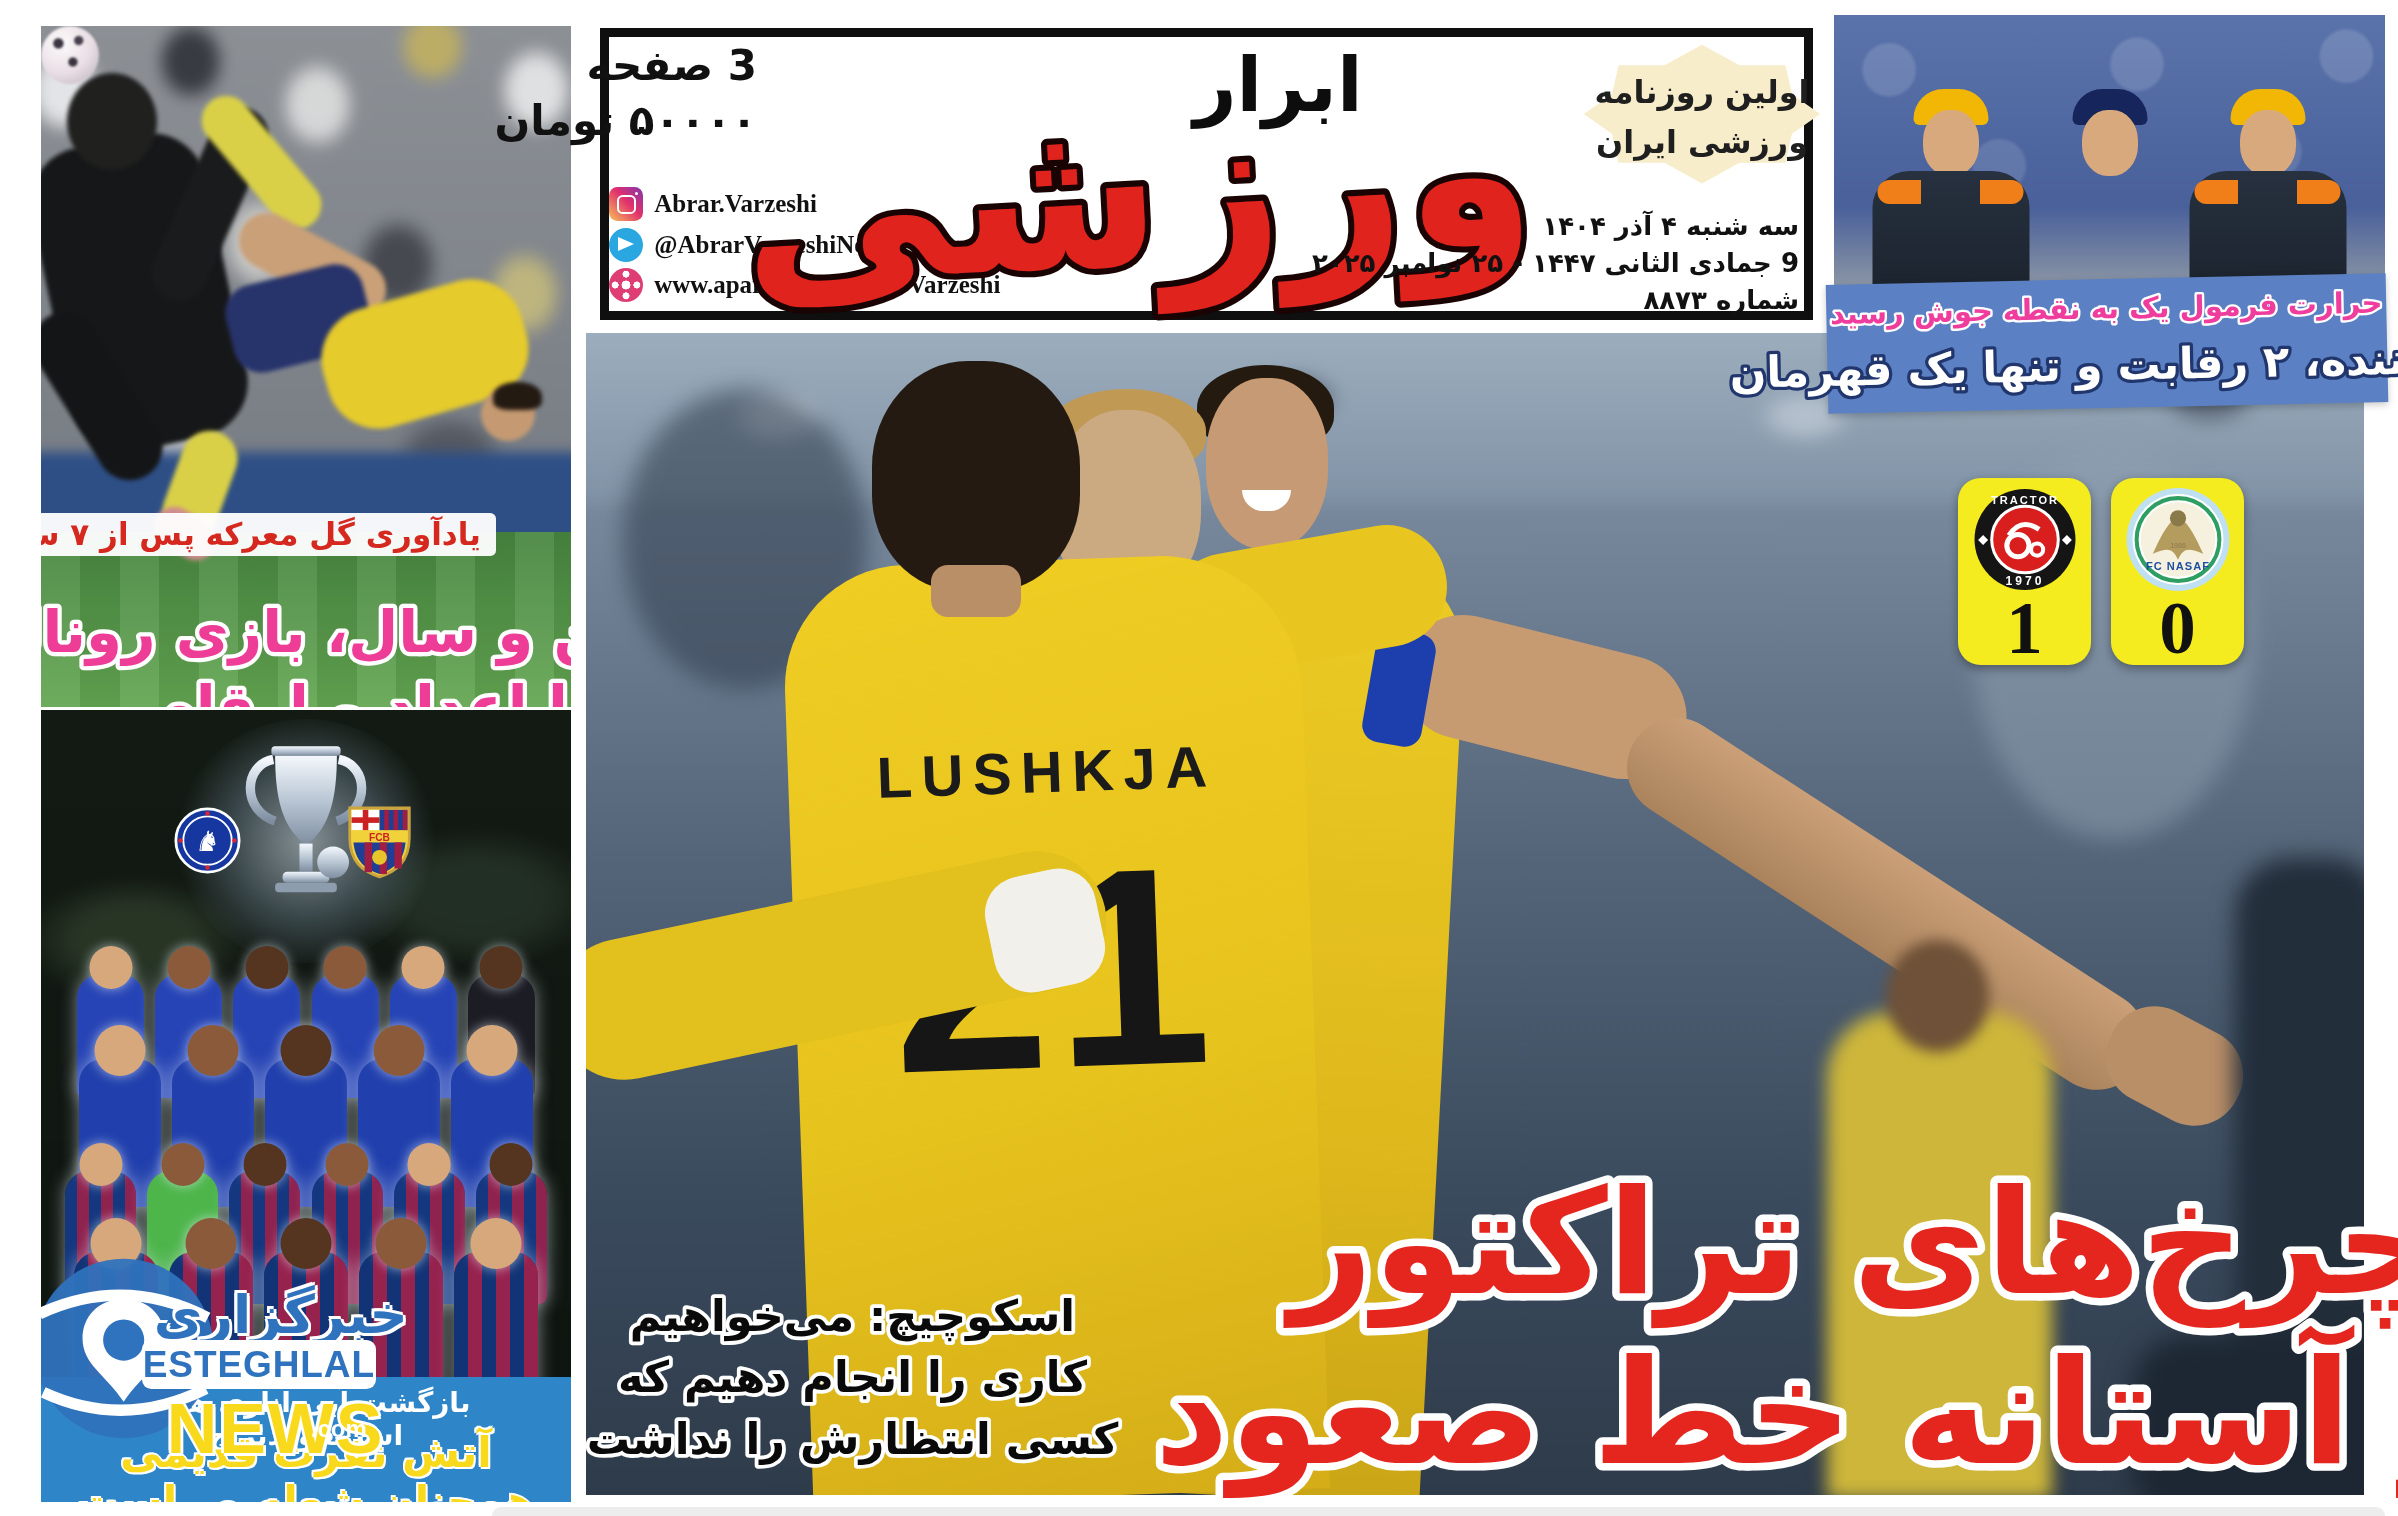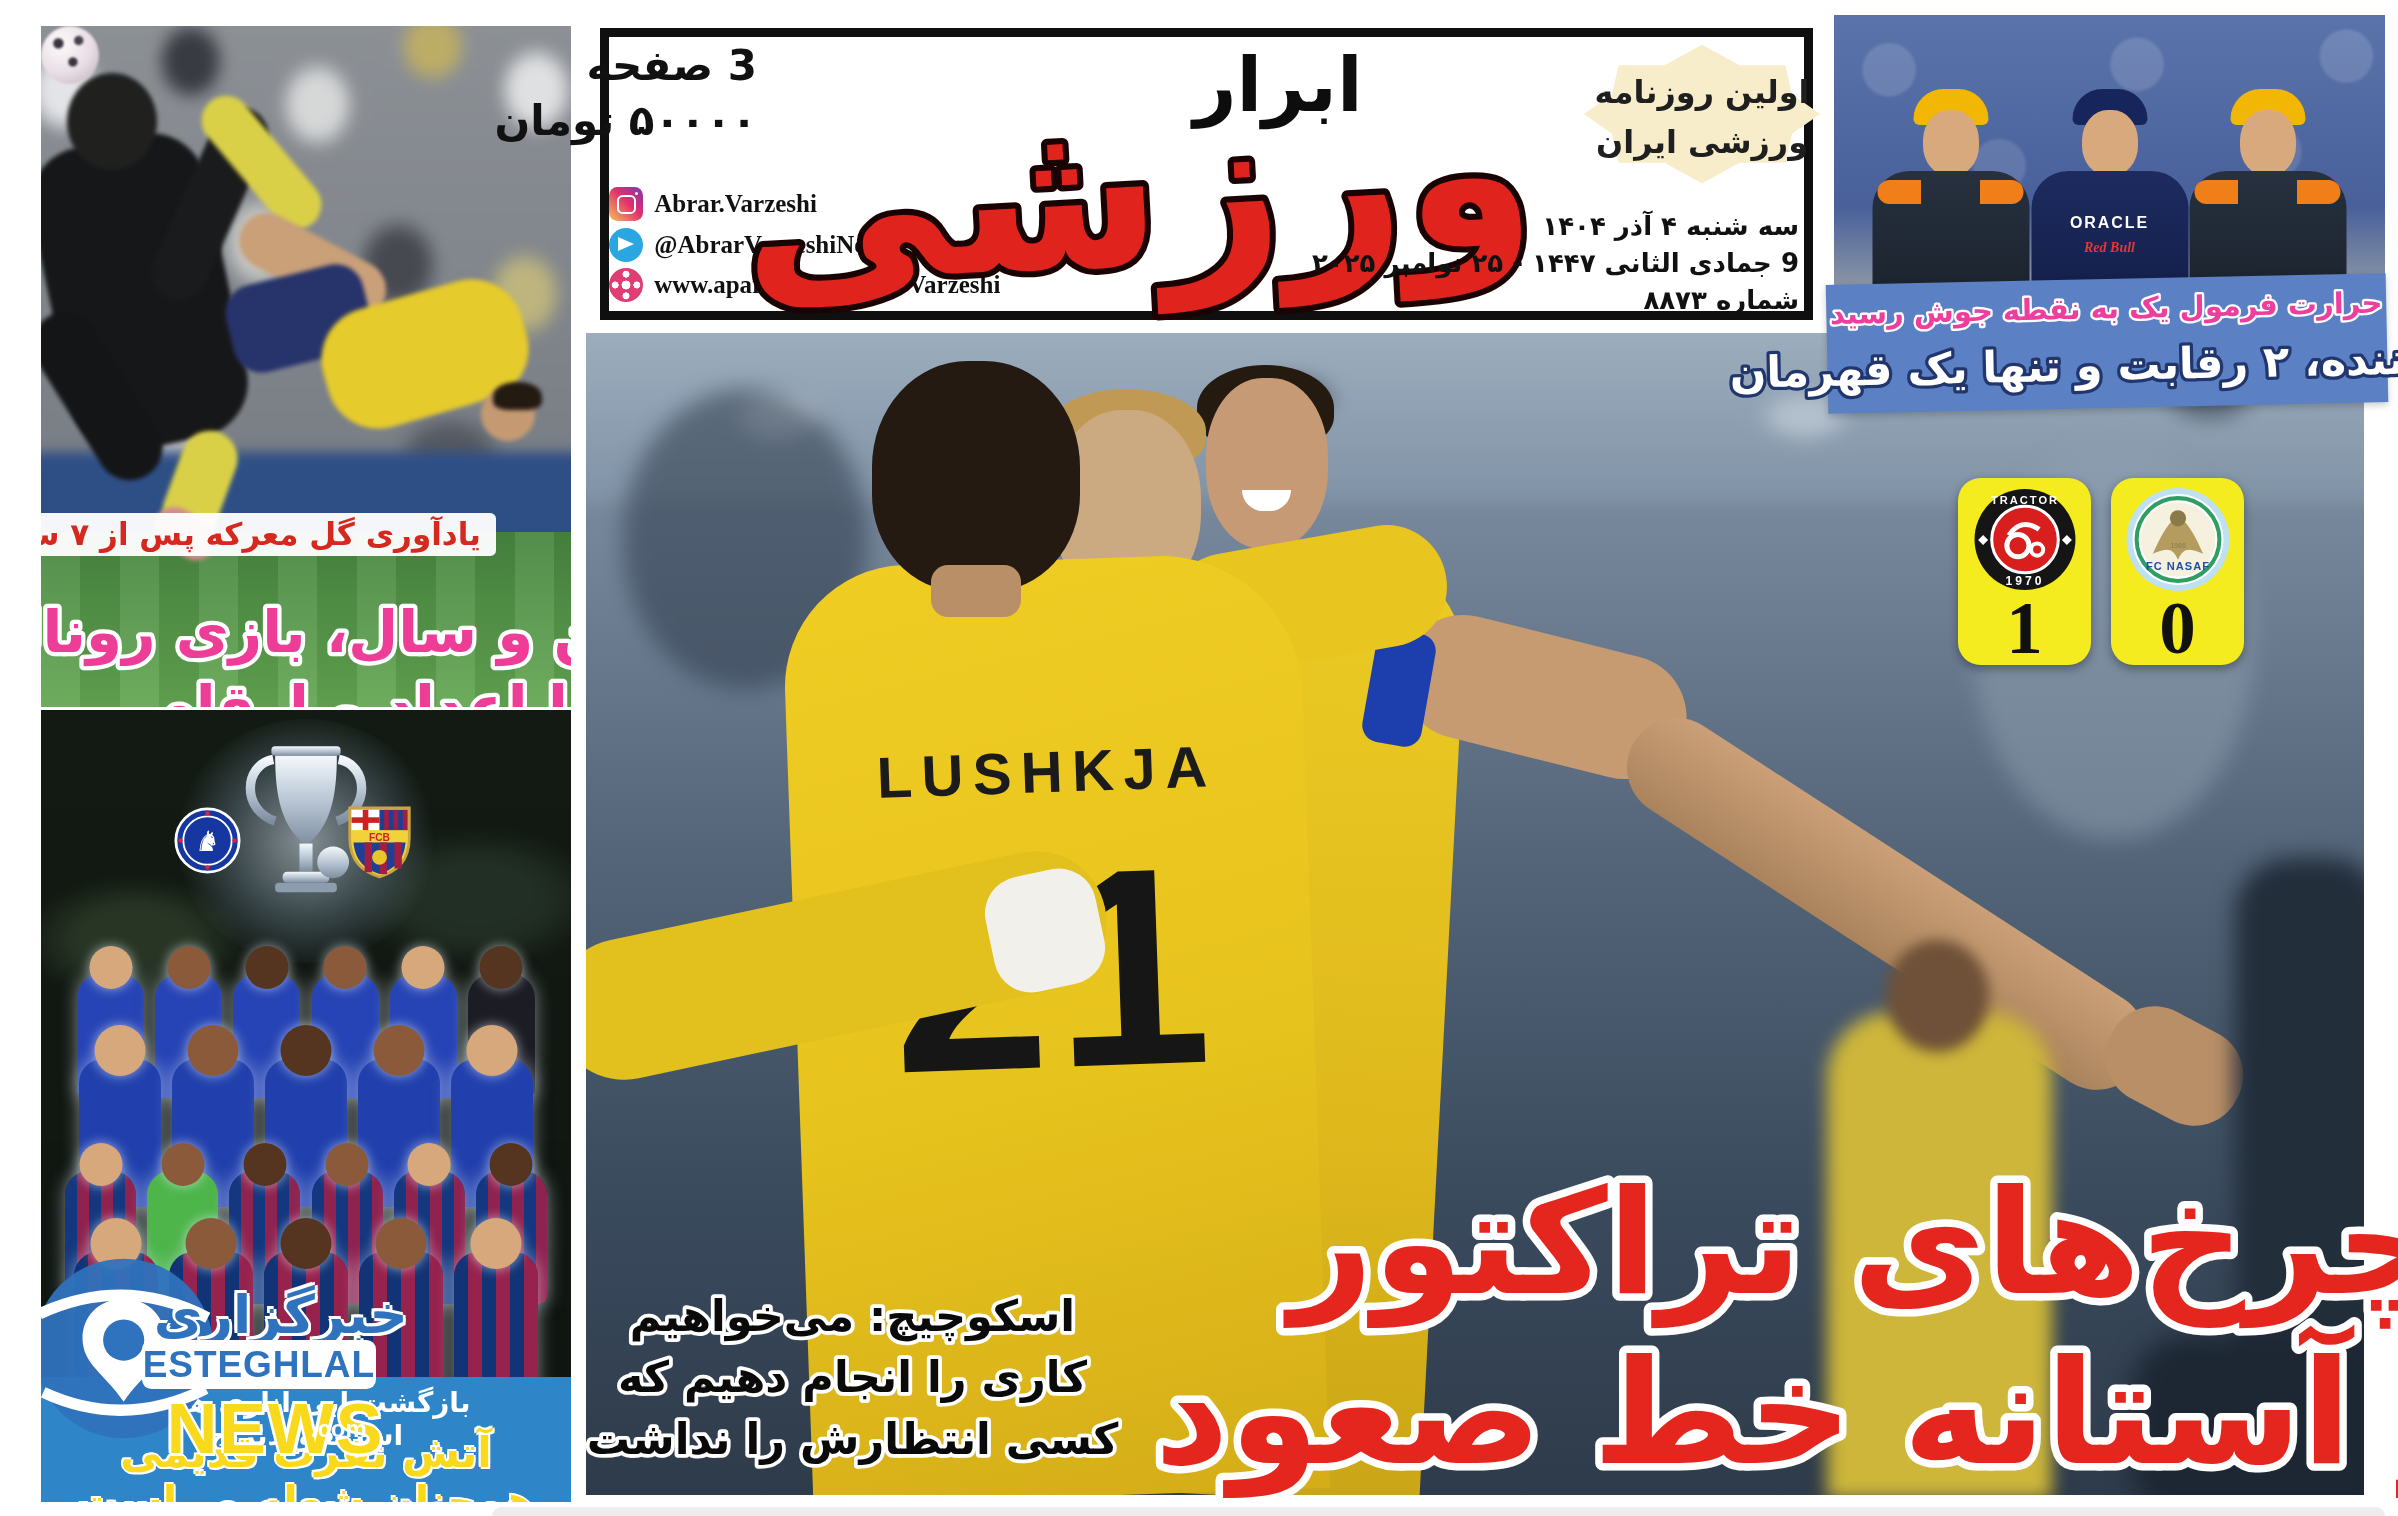--- a/index.html
+++ b/index.html
@@ -420,24 +420,20 @@
 
   <div id="f1-photo" class="abs">
     <div class="driver drv-mcl" style="left:37px;">
       <div class="drv-cap"></div>
       <div class="drv-head"></div>
       <div class="drv-torso"></div>
     </div>
     <div class="driver drv-rb" style="left:196px;">
       <div class="drv-cap"></div>
       <div class="drv-head"></div>
-      <div class="drv-torso">
-        <div class="oracle">ORACLE</div>
-        <div class="redbull">Red Bull</div>
-      </div>
     </div>
     <div class="driver drv-mcl" style="left:354px;">
       <div class="drv-cap"></div>
       <div class="drv-head"></div>
       <div class="drv-torso"></div>
     </div>
   </div>
 
   <div id="f1-band" class="abs">
     <svg viewBox="0 0 598 138">

